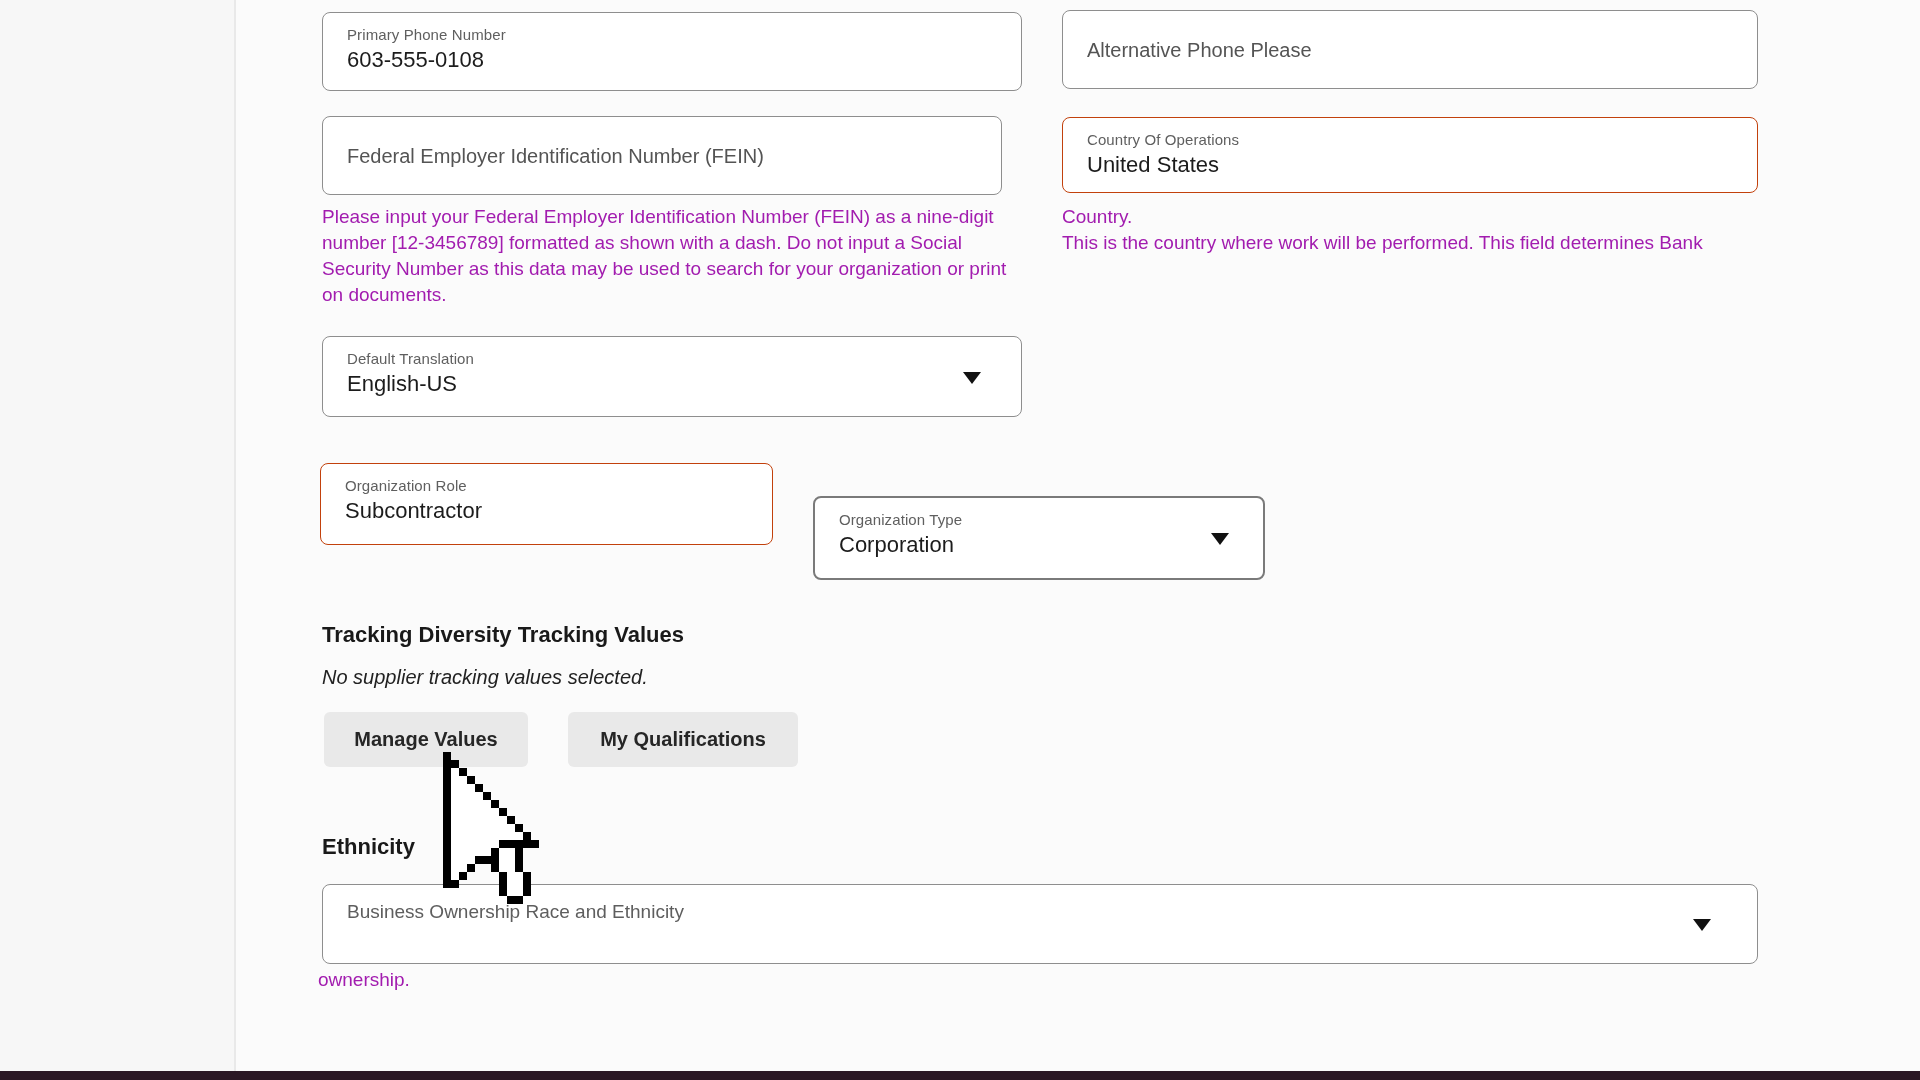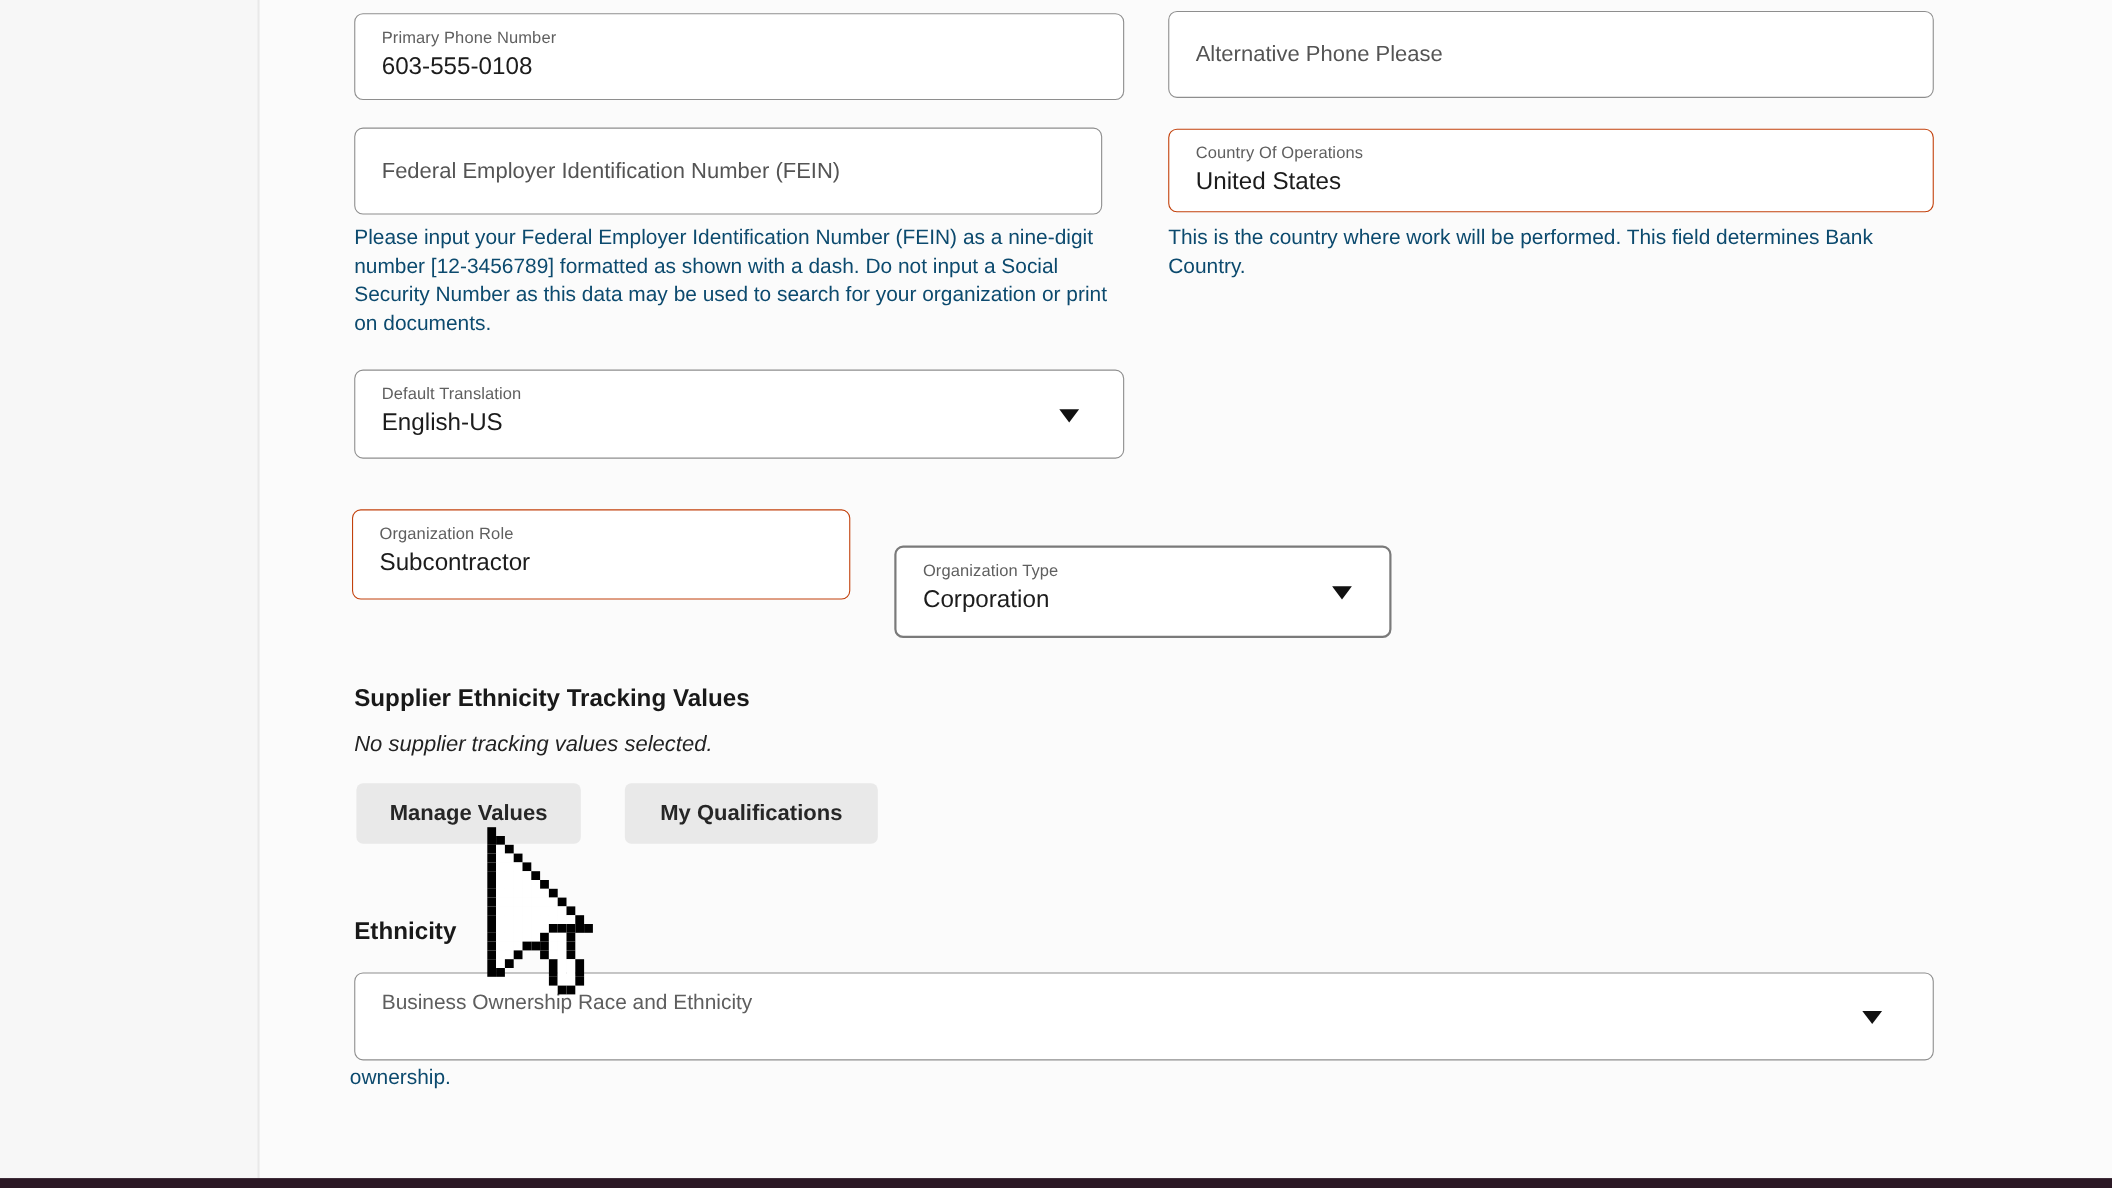--- a/index.html
+++ b/index.html
@@ -35,21 +35,21 @@
     font-size:20px;color:#545454;white-space:nowrap;
   }
   .f-placeholder.toplike{top:16px;transform:none;font-size:19px;color:#5e5e5e;}
   .caret{
     position:absolute;right:40px;top:50%;margin-top:-5px;
     width:0;height:0;
     border-left:9px solid transparent;border-right:9px solid transparent;
     border-top:12px solid #111;
   }
   
-  .helper{font-size:19px;line-height:26px;color:#0c4a6e;}
+  .helper{font-size:19px;line-height:26px;color:#a21caf;}
   .helper div{white-space:nowrap;}
   
   .section-heading{font-size:22px;font-weight:700;color:#191919;white-space:nowrap;}
   .status-text{font-size:20px;color:#222;white-space:nowrap;}
   
   .btn{
     background:#e9e9e9;border:none;border-radius:6px;
     font-family:inherit;font-size:20px;font-weight:700;color:#262626;
     display:flex;align-items:center;justify-content:center;
     box-sizing:border-box;cursor:pointer;white-space:nowrap;
@@ -86,42 +86,42 @@
 </div>
 
 <div class="abs helper" style="left:322px;top:204px;">
   <div>Please input your Federal Employer Identification Number (FEIN) as a nine-digit</div>
   <div>number [12-3456789] formatted as shown with a dash. Do not input a Social</div>
   <div>Security Number as this data may be used to search for your organization or print</div>
   <div>on documents.</div>
 </div>
 
 <div class="abs helper" style="left:1062px;top:204px;">
+  <div>Country.</div>
   <div>This is the country where work will be performed. This field determines Bank</div>
-  <div>Country.</div>
 </div>
 
 <div class="abs field" style="left:322px;top:336px;width:700px;height:81px;">
   <div class="f-label">Default Translation</div>
   <div class="f-value">English-US</div>
   <span class="caret"></span>
 </div>
 
 <div class="abs field readonly" style="left:320px;top:463px;width:453px;height:82px;">
   <div class="f-label">Organization Role</div>
   <div class="f-value">Subcontractor</div>
 </div>
 
 <div class="abs field strong" style="left:813px;top:462px;width:452px;height:84px;">
   <div class="f-label">Organization Type</div>
   <div class="f-value">Corporation</div>
   <span class="caret" style="right:34px;"></span>
 </div>
 
-<div class="abs section-heading" style="left:322px;top:622px;">Supplier Ethnicity Tracking Values</div>
+<div class="abs section-heading" style="left:322px;top:622px;">Tracking Diversity Tracking Values</div>
 
 <div class="abs status-text" style="left:322px;top:666px;font-style:italic;">No supplier tracking values selected.</div>
 
 <button class="abs btn" style="left:324px;top:712px;width:204px;height:55px;">Manage Values</button>
 
 <button class="abs btn" style="left:568px;top:712px;width:230px;height:55px;">My Qualifications</button>
 
 <div class="abs section-heading" style="left:322px;top:834px;">Ethnicity</div>
 
 <div class="abs field" style="left:322px;top:884px;width:1436px;height:80px;">

